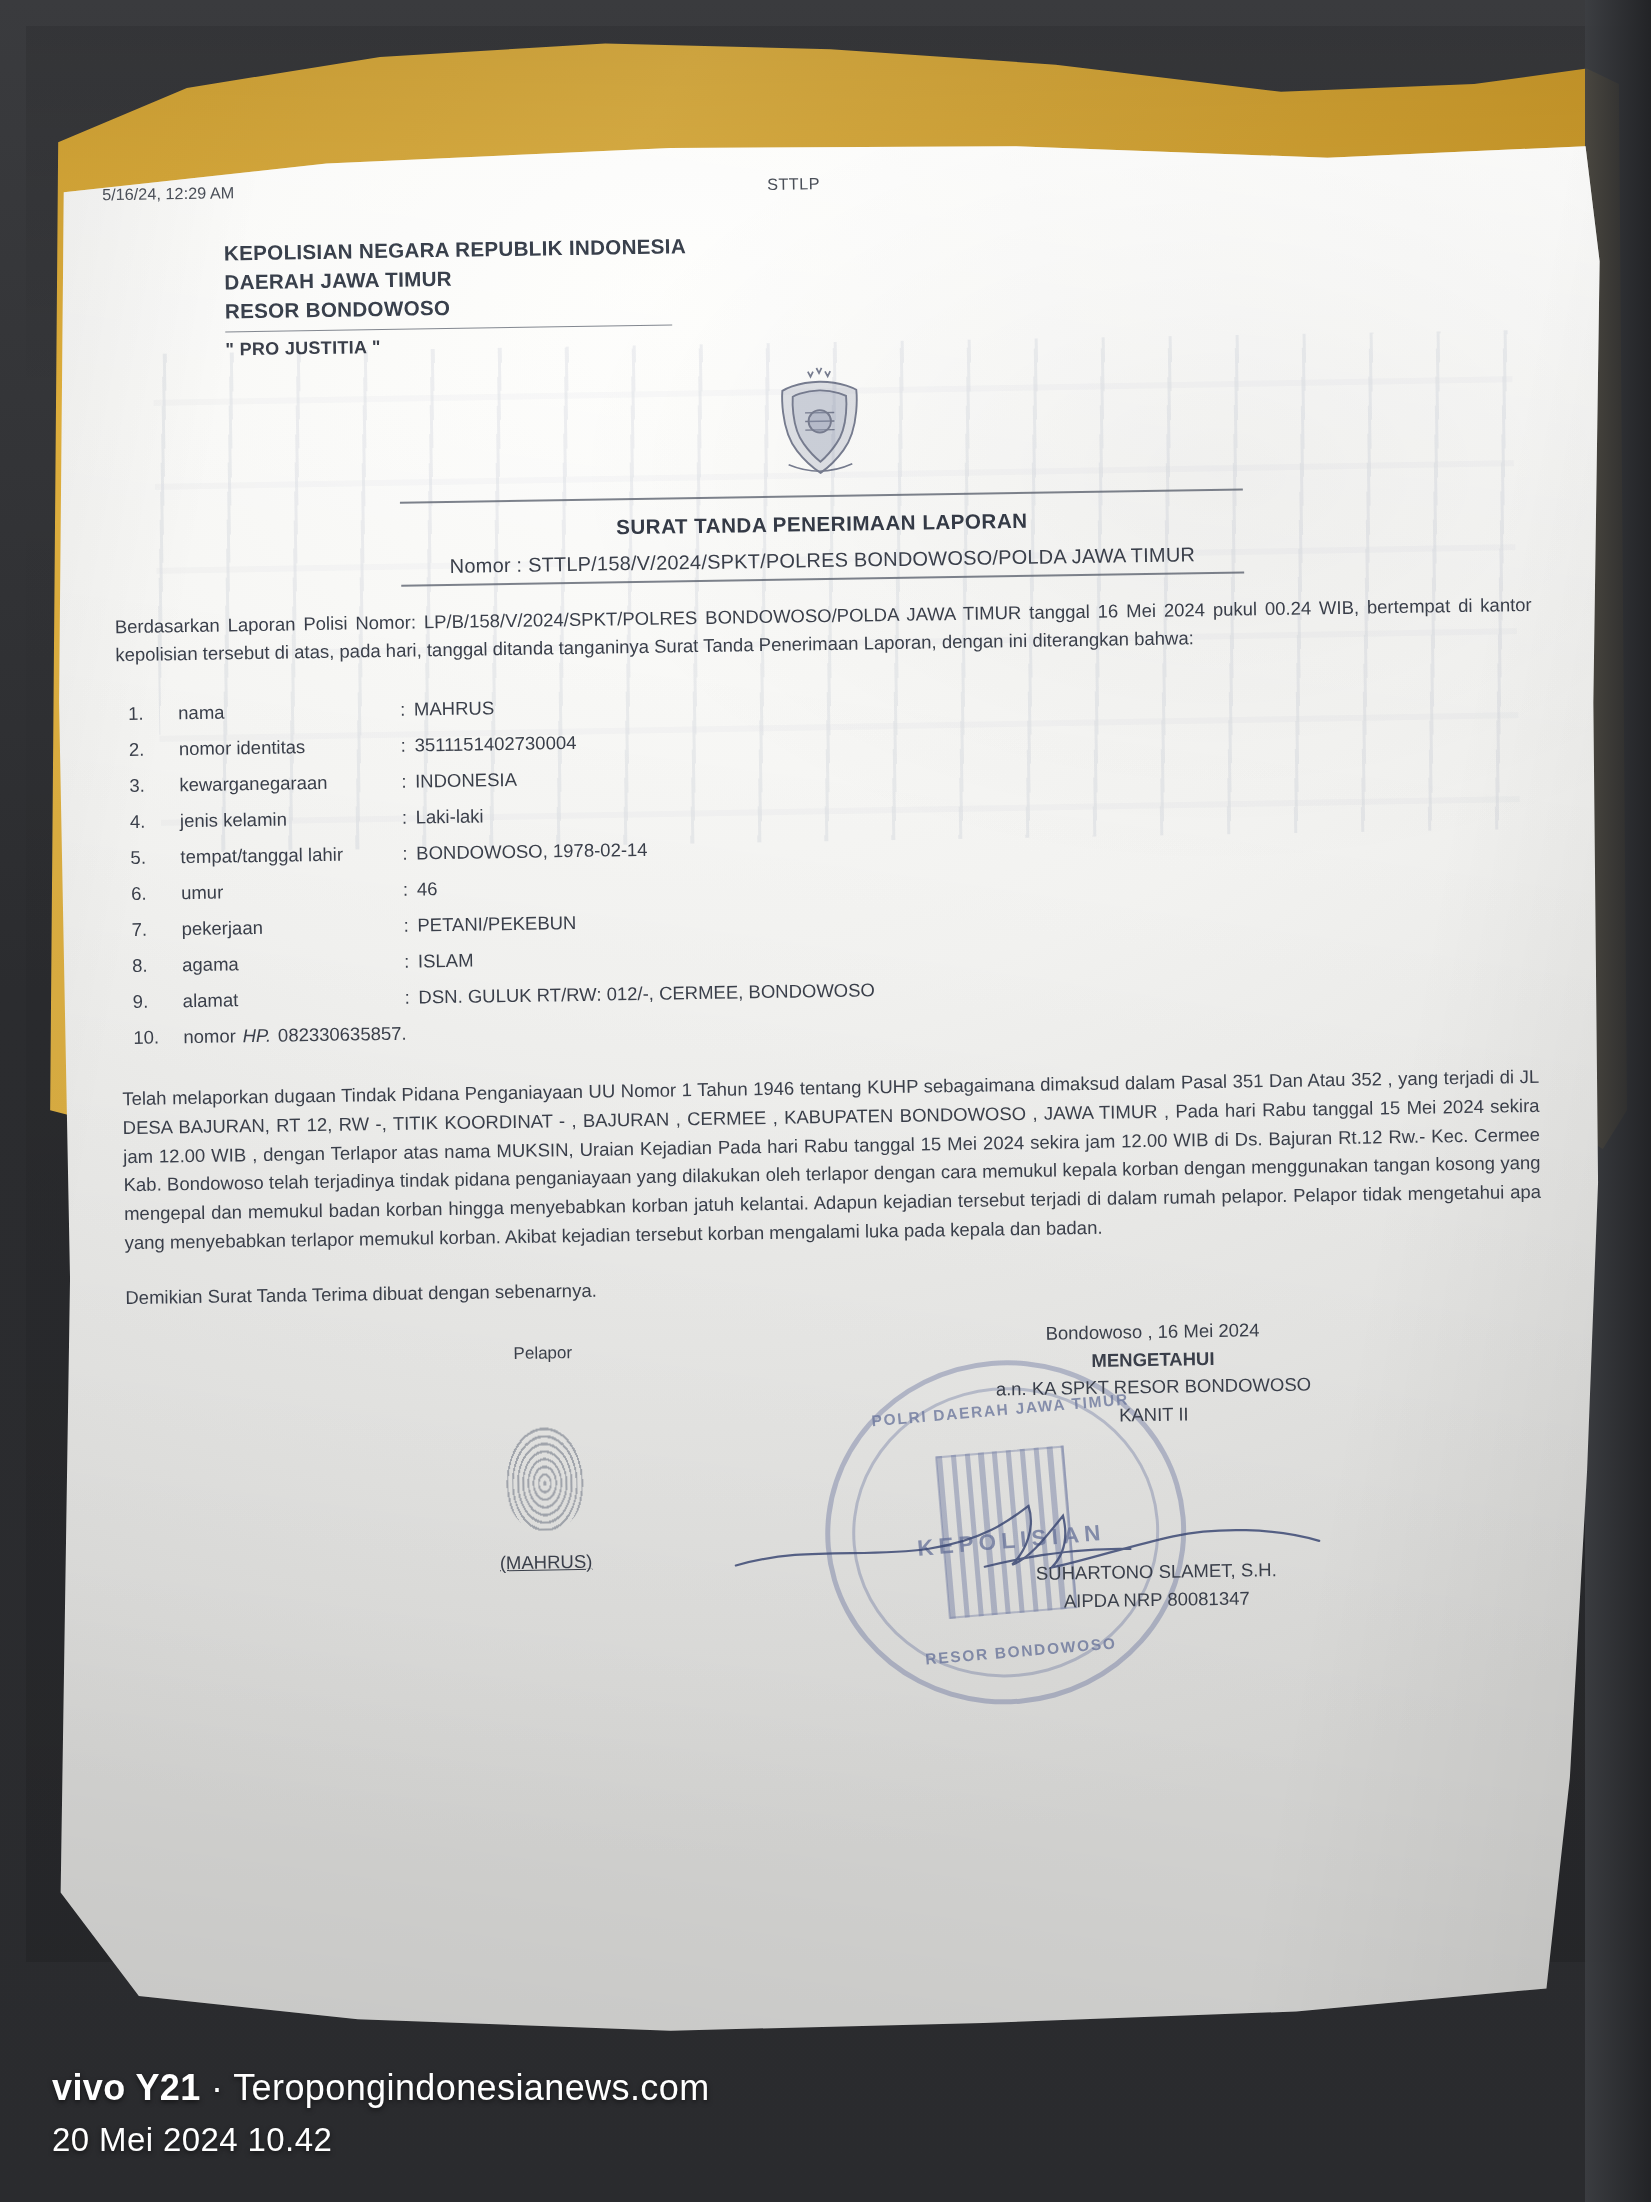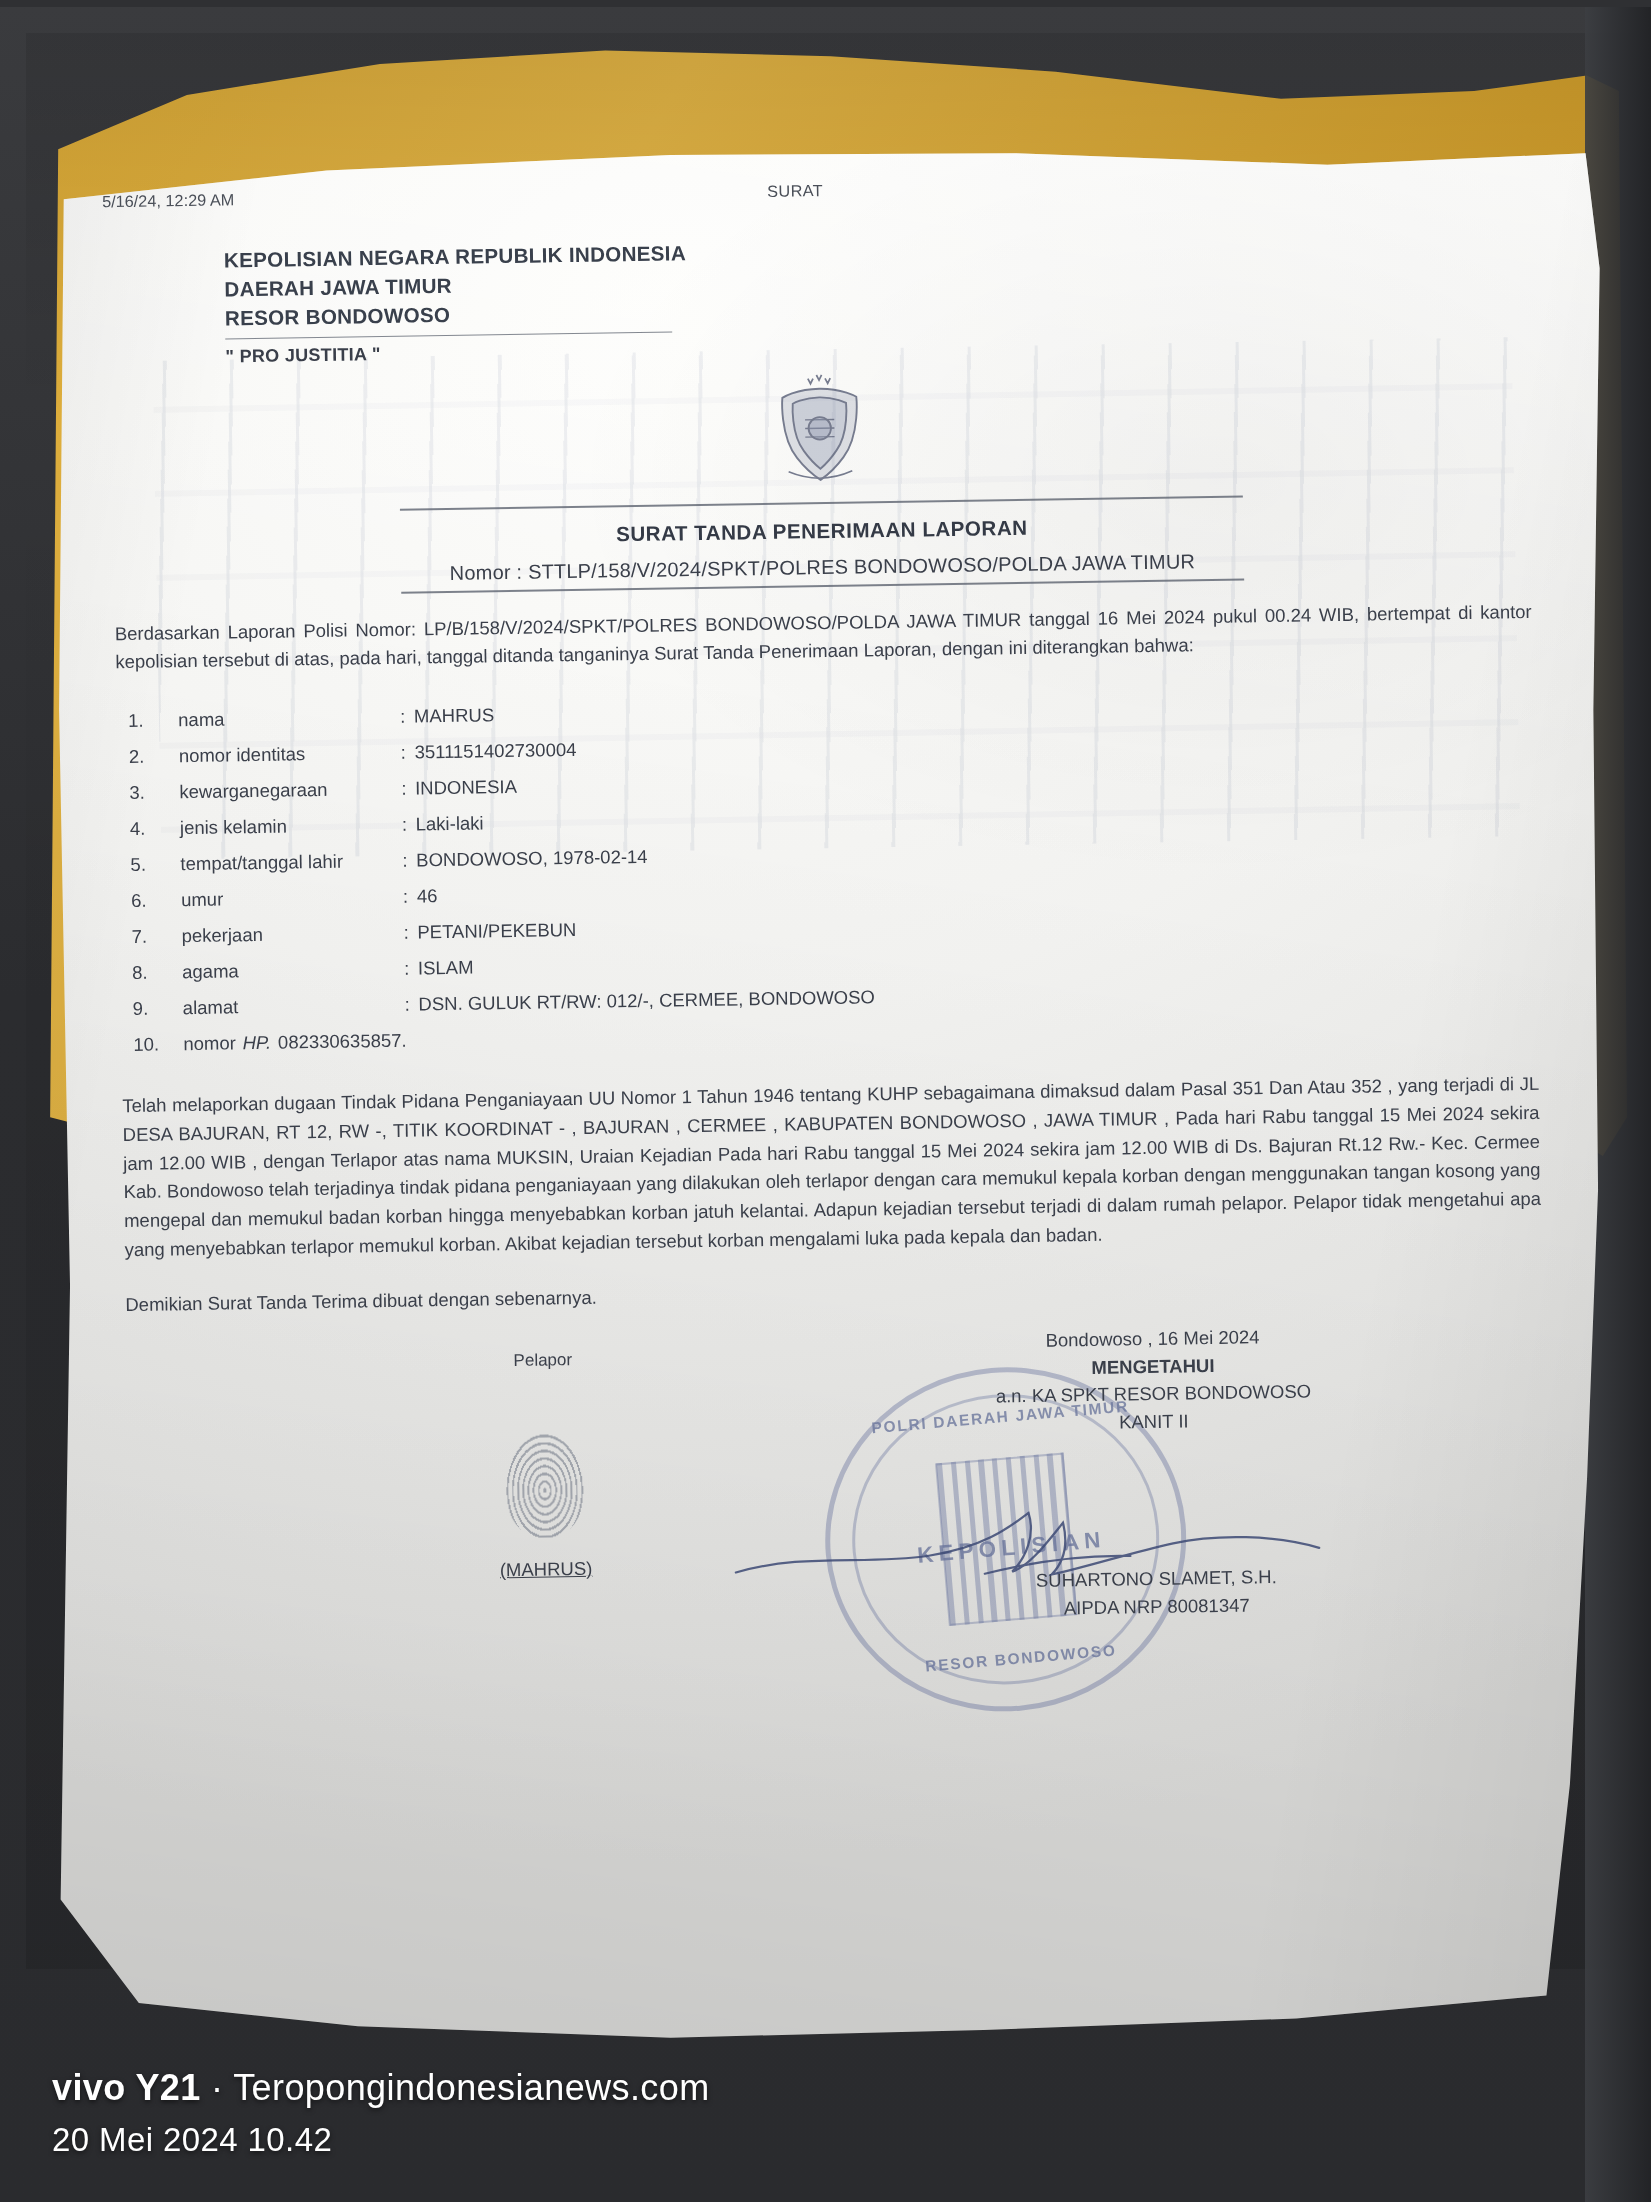--- a/index.html
+++ b/index.html
@@ -10,21 +10,20 @@
     font-family: "Liberation Sans", sans-serif;
     overflow: hidden;
     position: relative;
   }
 
   
   #photo {
     position: absolute; inset: 0;
     background:
       linear-gradient(180deg, #3a3b3e 0%, #2b2c2f 45%, #2a2b2e 100%);
-    margin-top: 7px;
   }
   
   #right-edge {
     position: absolute; top: 0; right: 0; width: 67px; height: 2203px;
     background: linear-gradient(90deg, rgba(60,62,66,0.9), rgba(34,35,38,1));
   }
   
   #envelope {
     position: absolute;
     left: 26px; top: 26px; width: 1609px; height: 1936px;
@@ -182,21 +181,21 @@
 
   <div id="paper">
     <div id="paper-shade"></div>
     <div id="bleed"></div>
   </div>
 
   <div id="doc">
 
     <div class="meta-row">
       <span class="meta-date">5/16/24, 12:29 AM</span>
-      <span class="meta-title">SURAT</span>
+      <span class="meta-title">STTLP</span>
     </div>
 
     <div class="letterhead">
       <div>KEPOLISIAN NEGARA REPUBLIK INDONESIA</div>
       <div>DAERAH JAWA TIMUR</div>
       <div>RESOR BONDOWOSO</div>
     </div>
     <div class="hr-short"></div>
     <div class="projustitia">" PRO JUSTITIA "</div>
 

